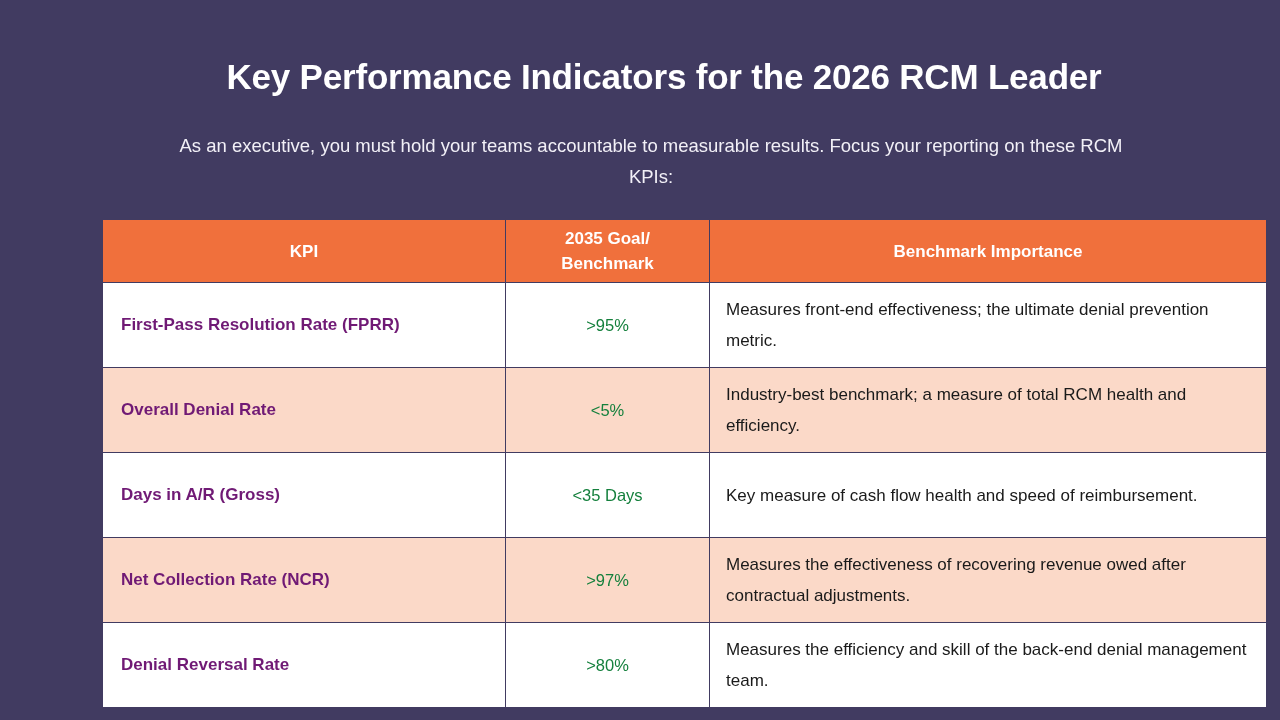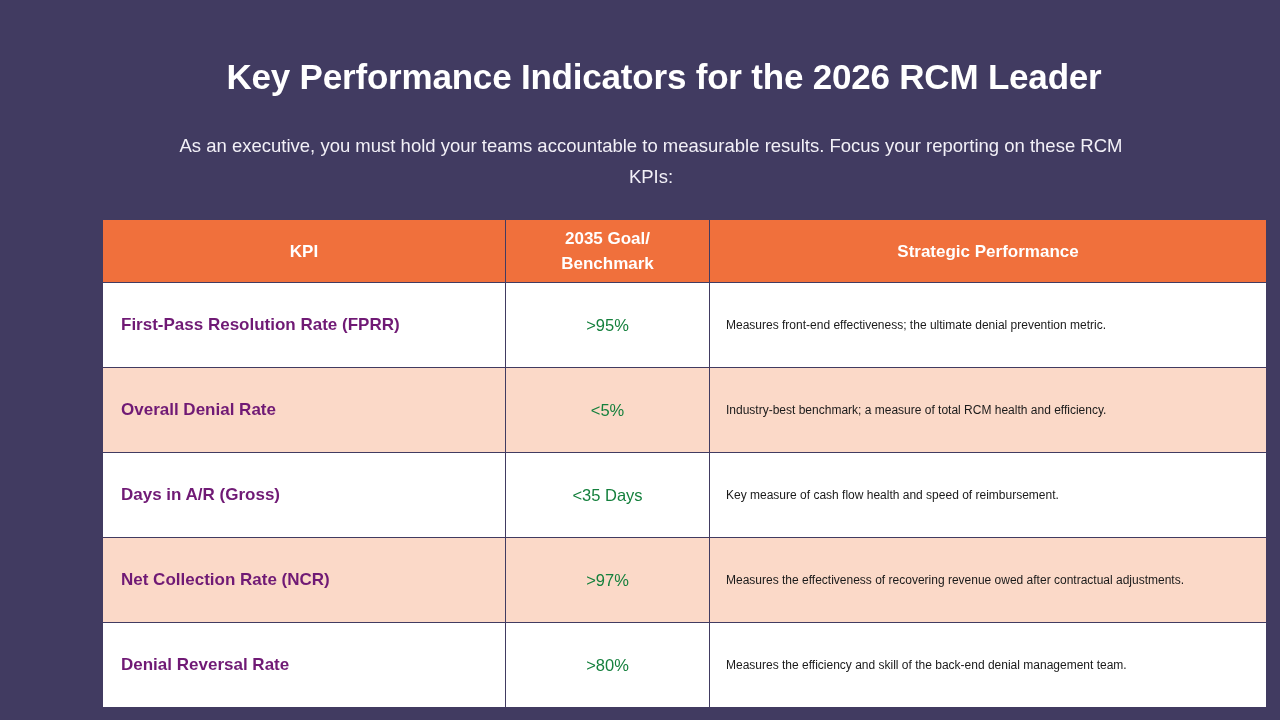--- a/index.html
+++ b/index.html
@@ -109,21 +109,21 @@
     color: #15803d;
     font-size: 16.5px;
     font-weight: normal;
     text-align: center;
     padding: 6px 8px;
     line-height: 24px;
   }
 
   td.cell-importance {
     color: #1A1A1A;
-    font-size: 12px;
+    font-size: 17px;
     font-weight: normal;
     text-align: left;
     padding: 6px 14px 6px 16px;
     line-height: 31px;
   }
 </style>
 </head>
 <body>
 
 <div class="slide">
@@ -139,21 +139,21 @@
         <col class="c-goal">
         <col class="c-imp">
       </colgroup>
       <thead>
         <tr>
           <th>KPI</th>
           <th>
             <span>2035 Goal/</span><br>
             <span>Benchmark</span>
           </th>
-          <th>Strategic Performance</th>
+          <th>Benchmark Importance</th>
         </tr>
       </thead>
       <tbody>
 
         <tr class="row-white">
           <td class="cell-kpi">First-Pass Resolution Rate (FPRR)</td>
           <td class="cell-goal">&gt;95%</td>
           <td class="cell-importance">Measures front-end effectiveness; the ultimate denial prevention metric.</td>
         </tr>
 

